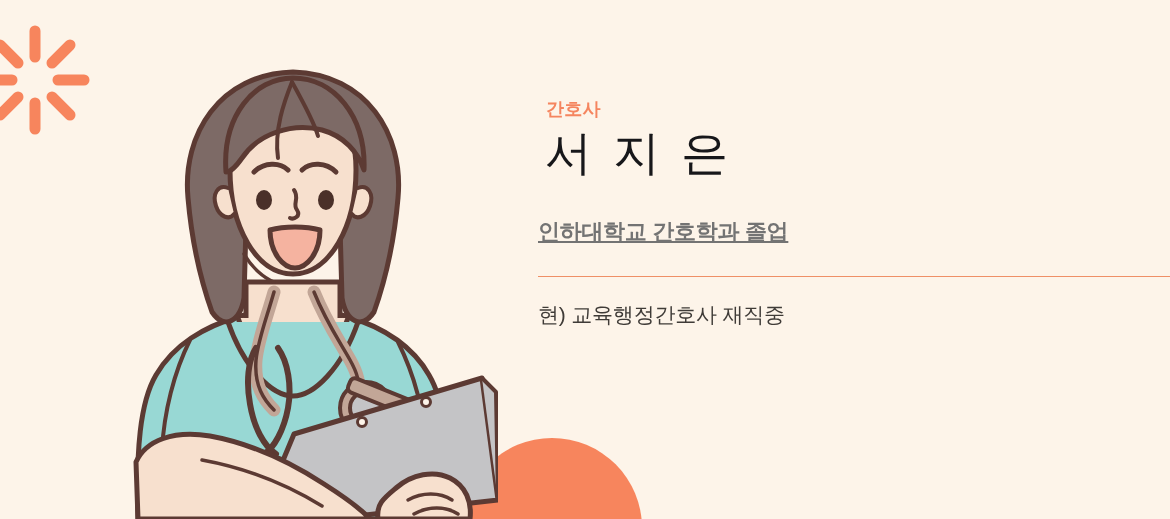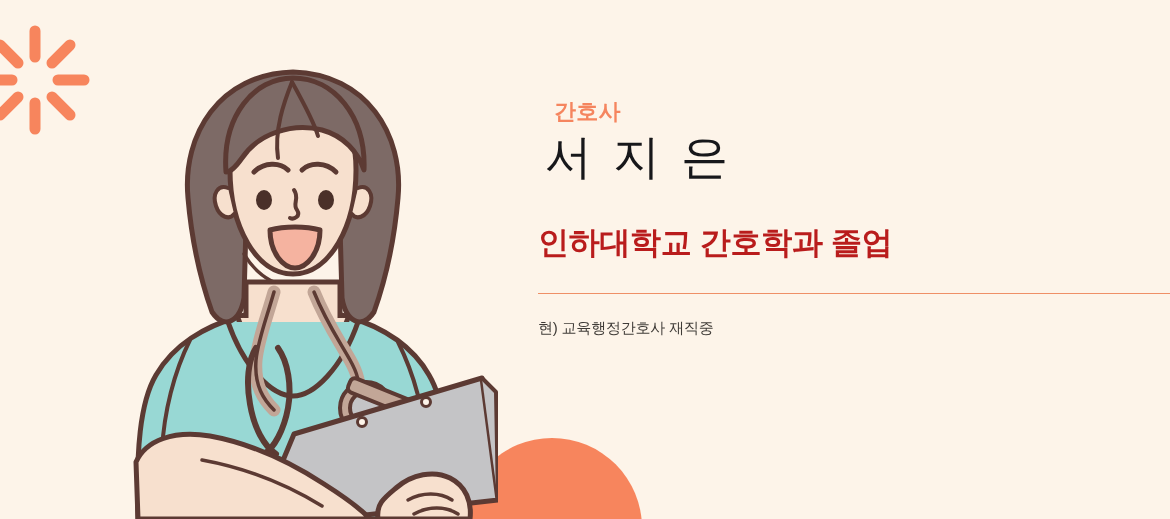--- a/index.html
+++ b/index.html
@@ -54,53 +54,54 @@
   }
 
   
   .info {
     position: absolute;
     left: 538px;
     top: 100px;
     width: 620px;
   }
   .role {
-    font-size: 22px;
+    font-size: 18px;
     font-weight: bold;
     color: #f5855f;
     letter-spacing: 0.2px;
     line-height: 1.1;
-    margin: 0 0 6px 16px;
+    margin: 0 0 6px 8px;
   }
   .person-name {
     font-size: 47px;
     font-weight: normal;
     color: #17171a;
     letter-spacing: 4px;
     line-height: 1.12;
     margin: 7px;
   }
   .education {
     margin: 37px 0 0 0;
-    font-size: 31px;
+    font-size: 22px;
     font-weight: bold;
-    color: #b91c1c;
+    color: #737373;
     line-height: 1.42;
     letter-spacing: -0.3px;
+    text-decoration: underline;
   }
   .education .edu-line { display: block; white-space: pre; }
   .rule {
     margin-top: 28px;
     width: 632px;
     height: 1px;
     background: #ef8f66;
   }
   .current {
     margin: 24px 0 0 0;
-    font-size: 15px;
+    font-size: 21px;
     font-weight: normal;
     color: #3f3b37;
     letter-spacing: -0.2px;
     line-height: 1.35;
   }
 </style>
 </head>
 <body>
 
 <div class="card">

